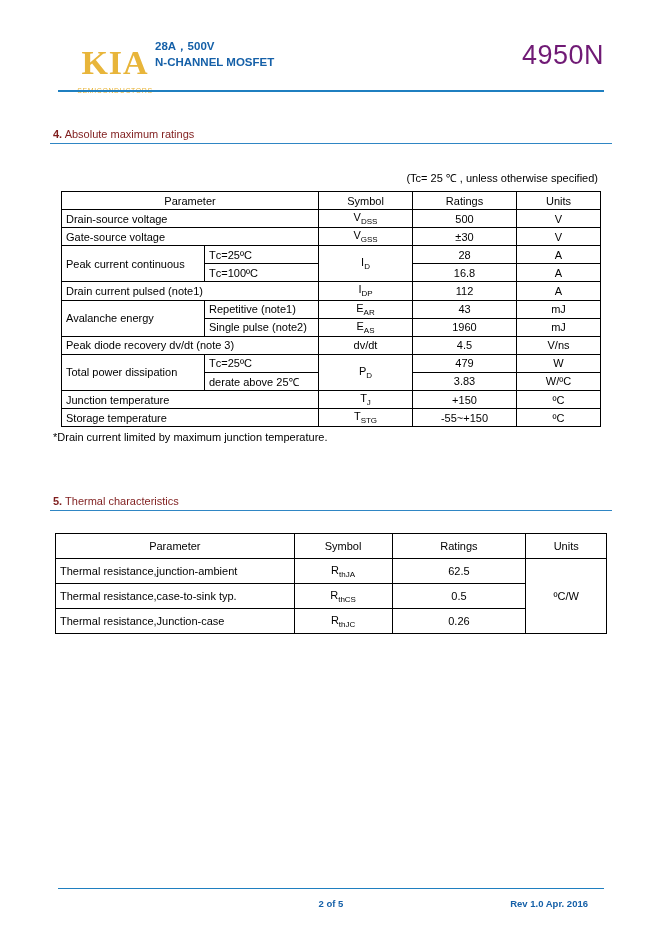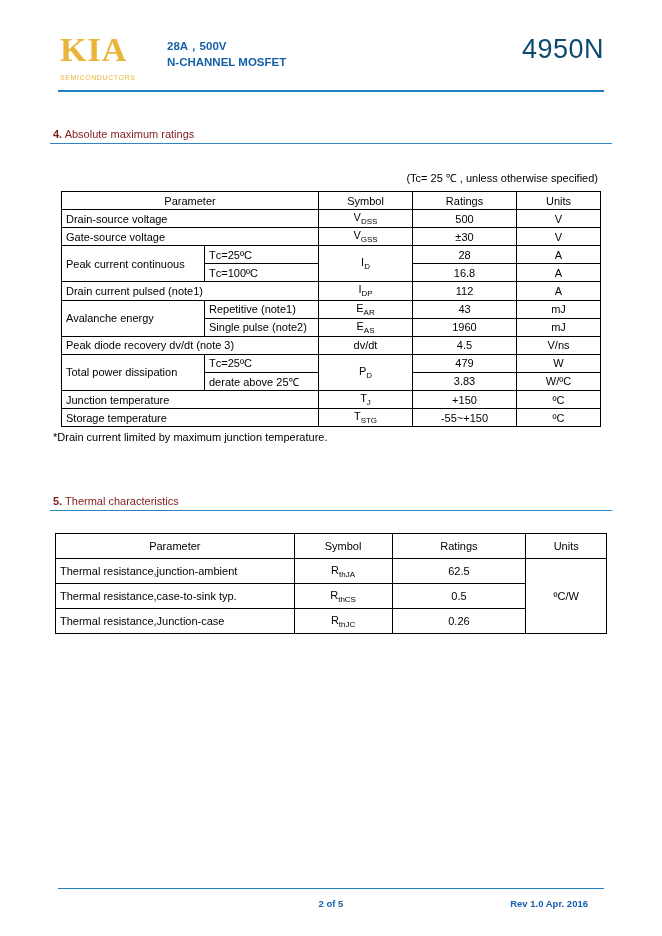--- a/index.html
+++ b/index.html
@@ -25,23 +25,23 @@
 
   
   .header {
     position: relative;
     height: 66px;
     margin-top: 28px;
   }
   .logo-block {
     position: absolute;
     left: 10px;
-    top: 5px;
+    top: 18px;
     width: 110px;
-    text-align: left;
+    text-align: center;
   }
   .logo-text {
     font-family: "Liberation Serif", serif;
     font-weight: bold;
     font-size: 34px;
     letter-spacing: 1px;
     color: #e8b53a;
     line-height: 34px;
   }
   .logo-sub {
@@ -51,27 +51,26 @@
     margin-top: 7px;
   }
   .header-mid {
     position: absolute;
     left: 105px;
     top: 10px;
     color: #1560a8;
     font-weight: bold;
     font-size: 11.5px;
     line-height: 16px;
-    margin-left: 12px;
   }
   .header-right {
     position: absolute;
     right: 8px;
-    top: 6px;
-    color: #0c4a6e;
+    top: 12px;
+    color: #701a75;
     font-size: 27px;
     font-weight: normal;
     letter-spacing: 0.5px;
   }
   .header-rule {
     position: absolute;
     left: 8px;
     right: 8px;
     top: 62px;
     height: 2px;

